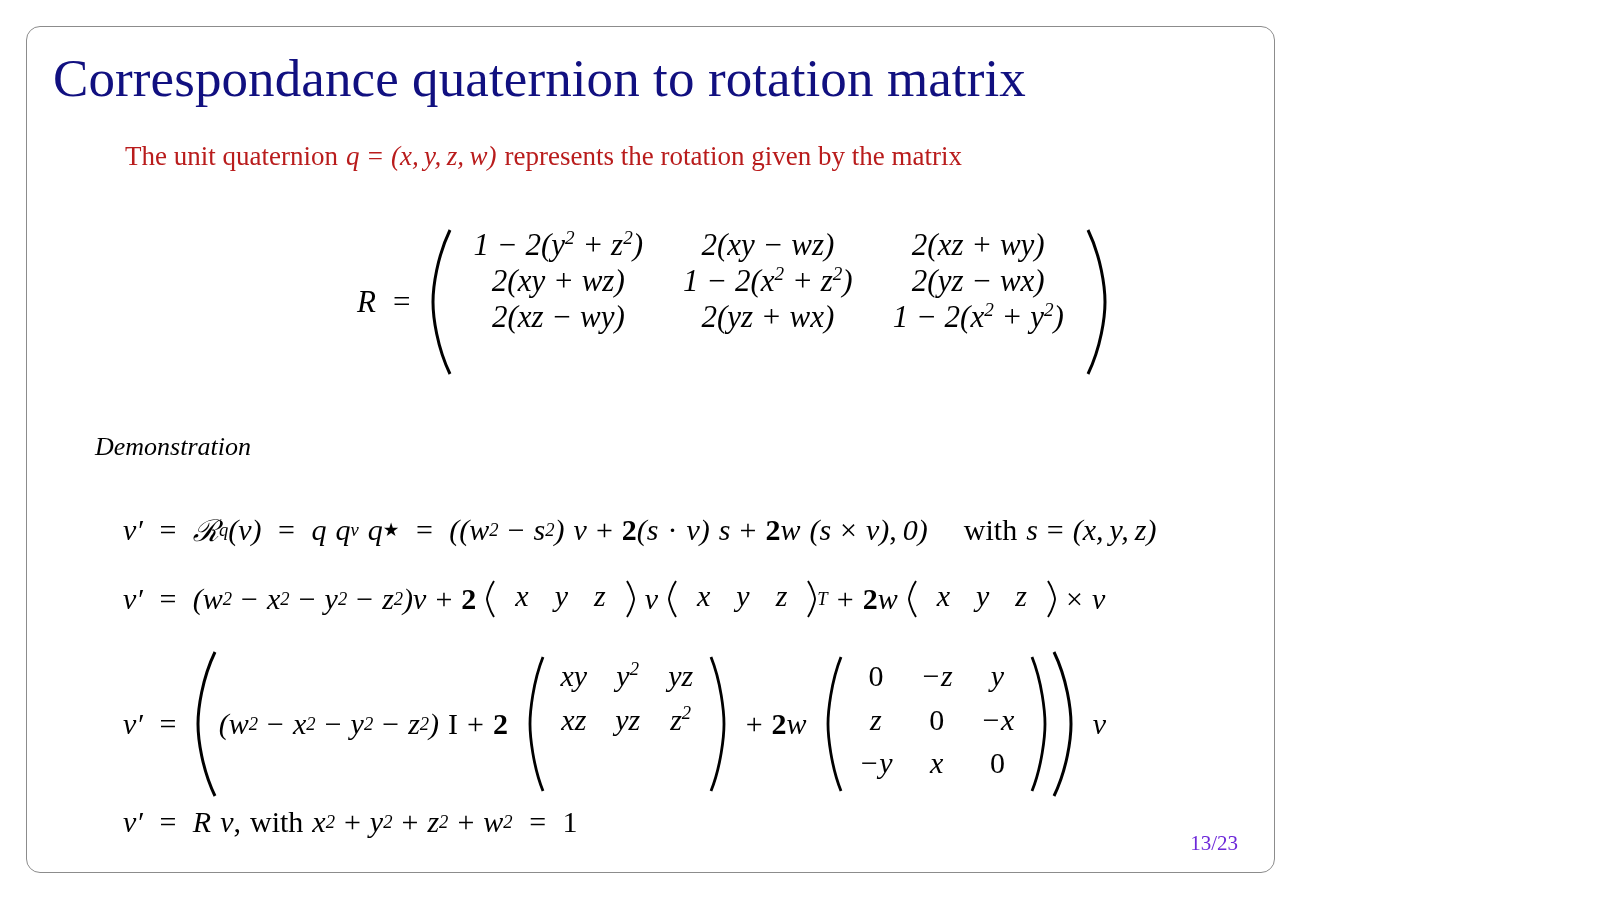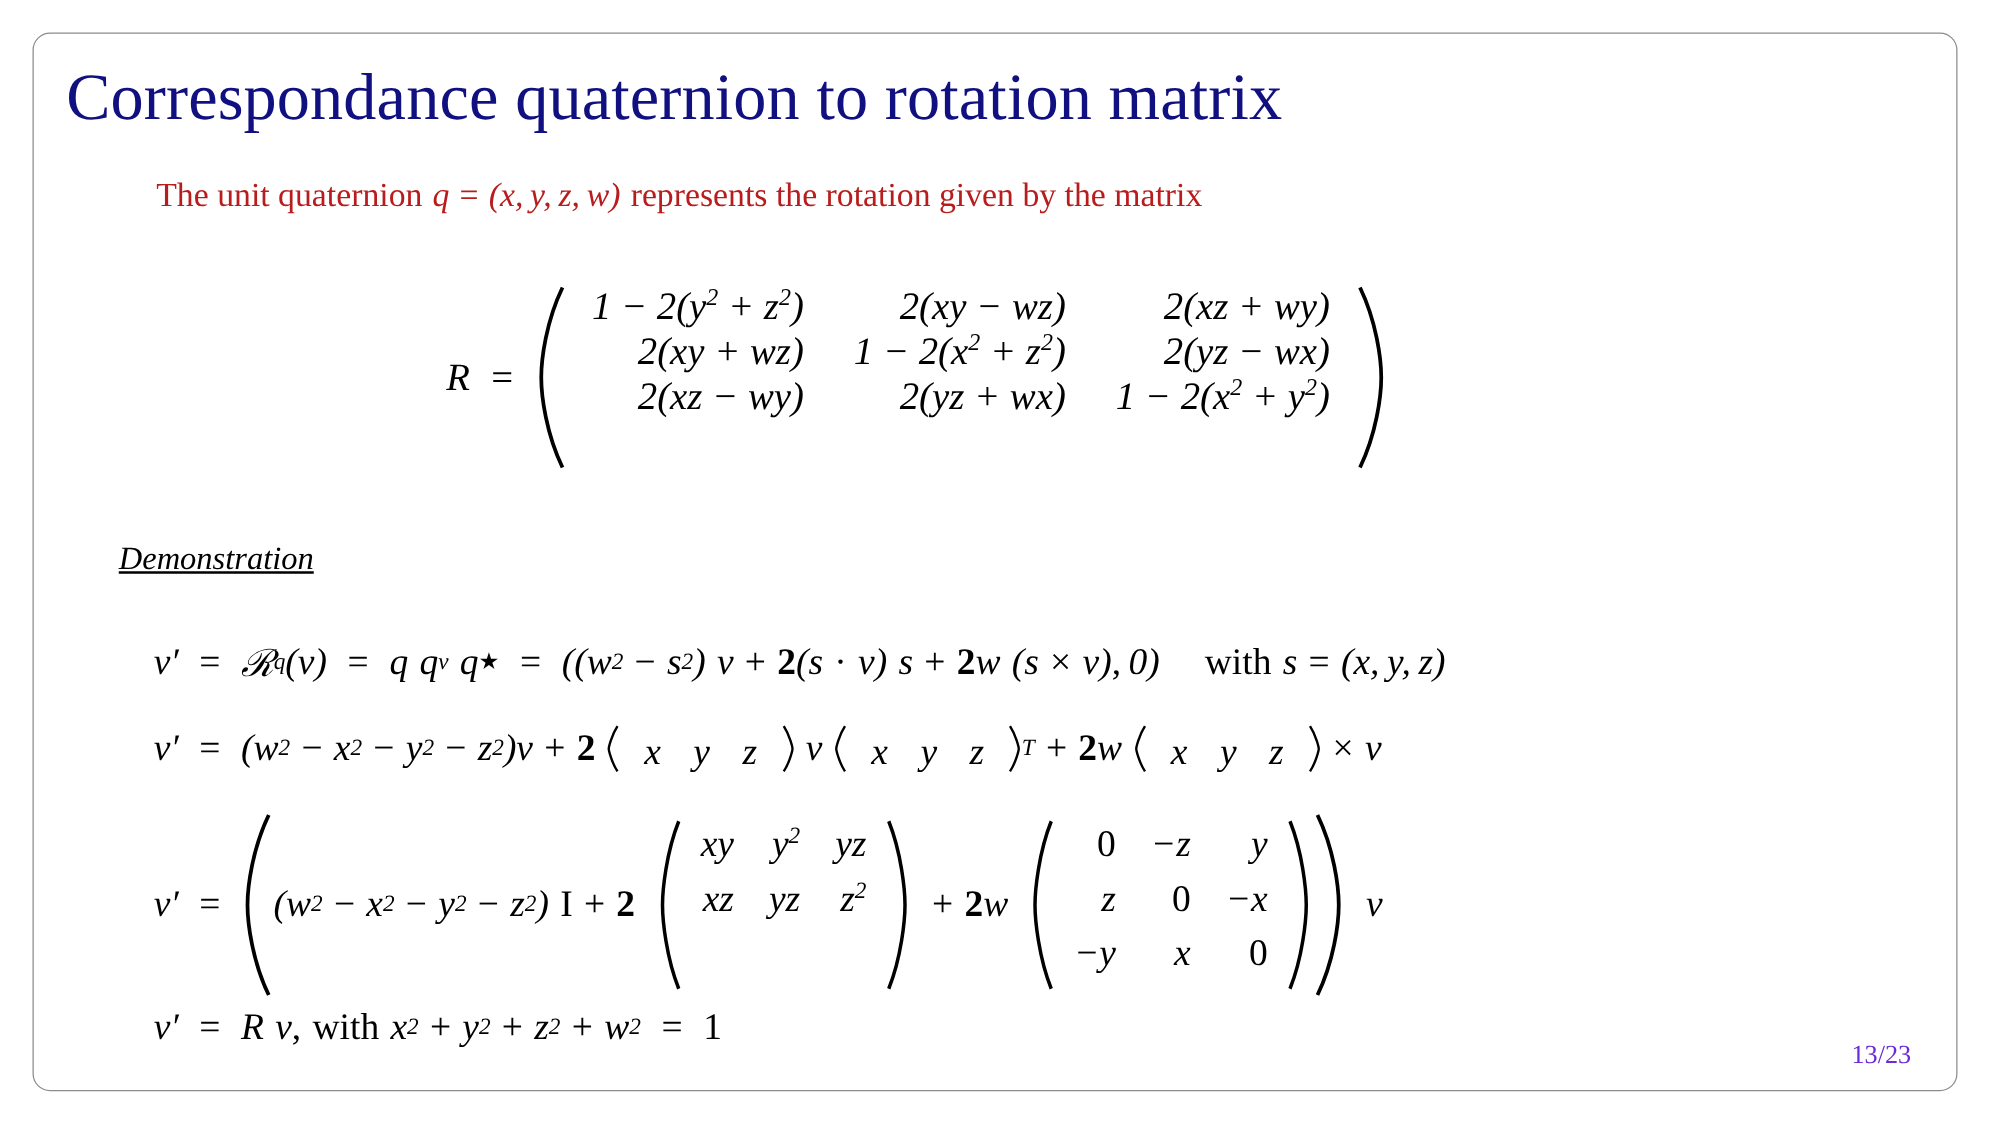--- a/index.html
+++ b/index.html
@@ -12,21 +12,21 @@
     height: 902px;
     font-family: "Liberation Serif", "DejaVu Serif", serif;
     overflow: hidden;
   }
 
   
   #slide {
     position: absolute;
     left: 26px;
     top: 26px;
-    width: 1540px;
+    width: 1249px;
     height: 847px;
     box-sizing: border-box;
     background: #ffffff;
     border: 1.6px solid #8c8c8c;
     border-radius: 14px;
   }
 
   
   #title {
     position: absolute;
@@ -49,21 +49,20 @@
     white-space: nowrap;
   }
 
   #demo-label {
     position: absolute;
     left: 68px;
     top: 405px;
     font-size: 26px;
     font-style: italic;
     color: #000;
-    text-decoration: underline;
   }
 
   
   .m      { font-style: italic; }
   .up     { font-style: normal; }
   .op     { font-style: normal; }
   .bold2  { font-style: normal; font-weight: bold; }
   sup.ex  { font-size: 0.62em; vertical-align: super; font-style: italic; line-height: 0; }
   sup.exn { font-size: 0.62em; vertical-align: super; font-style: normal; line-height: 0; }
   sub.sb  { font-size: 0.62em; vertical-align: sub; font-style: italic; line-height: 0; }
@@ -87,21 +86,21 @@
     align-items: stretch;
     vertical-align: middle;
   }
   .matrix {
     display: inline-block;
     vertical-align: middle;
     font-style: italic;
   }
   .matrix table { border-collapse: collapse; }
   .matrix td {
-    text-align: right;
+    text-align: center;
     padding: 1px 16px;
     white-space: nowrap;
   }
 
   
   .eqrow {
     position: absolute;
     display: flex;
     align-items: center;
     white-space: nowrap;
@@ -118,21 +117,21 @@
 
   #eq-d1 { left: 96px; top: 482px; font-size: 30px; }
   #eq-d2 { left: 96px; top: 552px; font-size: 30px; }
   #eq-d3 { left: 96px; top: 622px; font-size: 30px; }
   #eq-d4 { left: 96px; top: 778px; font-size: 30px; }
 
   #eq-d3 .matrix td { padding: 0 14px; }
   .rowmat td { line-height: 1.45; }
 
   
-  .rowvec { display: inline-flex; align-items: flex-end; vertical-align: middle; }
+  .rowvec { display: inline-flex; align-items: flex-start; vertical-align: middle; }
   .rowvec .paren { width: 11px; height: 40px; align-self: center; }
   .rowvec .cells { padding: 0 6px; font-style: italic; }
   .rowvec .cells span { display: inline-block; padding: 0 13px; }
 
   
   #pagenum {
     position: absolute;
     right: 36px;
     bottom: 16px;
     font-size: 21px;

